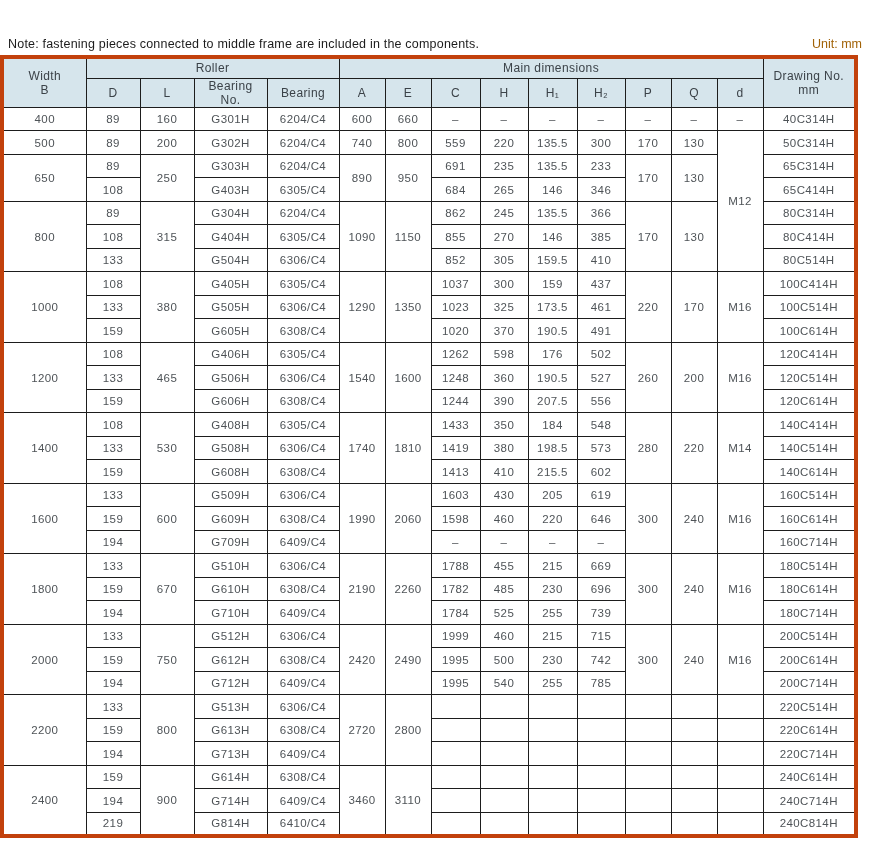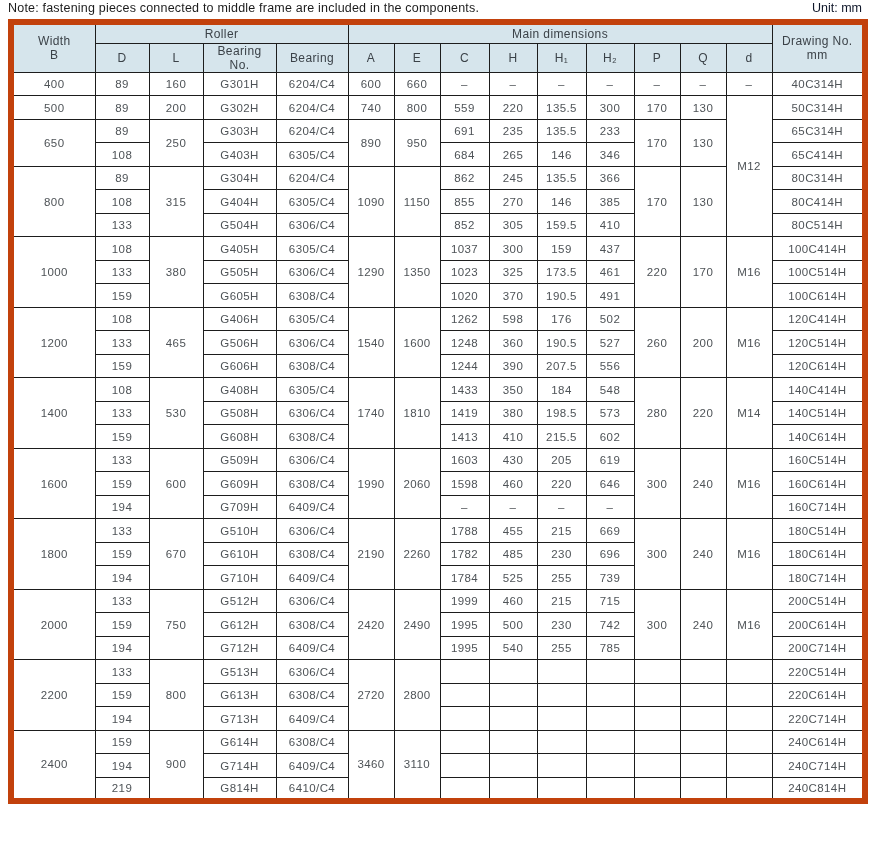--- a/index.html
+++ b/index.html
@@ -8,29 +8,29 @@
     width: 870px; height: 842px;
     background: #ffffff;
     font-family: "Liberation Sans", "DejaVu Sans", sans-serif;
     overflow: hidden;
   }
   .topbar {
     display: flex;
     justify-content: space-between;
     align-items: flex-end;
     padding: 1px 8px 4px 8px;
+    margin-top: 36px;
   }
   .note { font-size: 12.5px; color: #1c1c1c; letter-spacing: 0.2px; }
-  .unit { font-size: 12.5px; color: #0f172a; }
+  .unit { font-size: 12.5px; color: #a16207; }
   table.spec {
     border-collapse: collapse;
     table-layout: fixed;
     width: 854px;
-    margin-left: 8px;
-    border: 6px solid #c2410c;
+    border: 4px solid #c2410c;
   }
   .spec th, .spec td {
     border: 1px solid #1d1d1d;
     text-align: center;
     vertical-align: middle;
     padding: 0;
     overflow: hidden;
   }
   .spec thead th {
     background: #d6e5ec;

